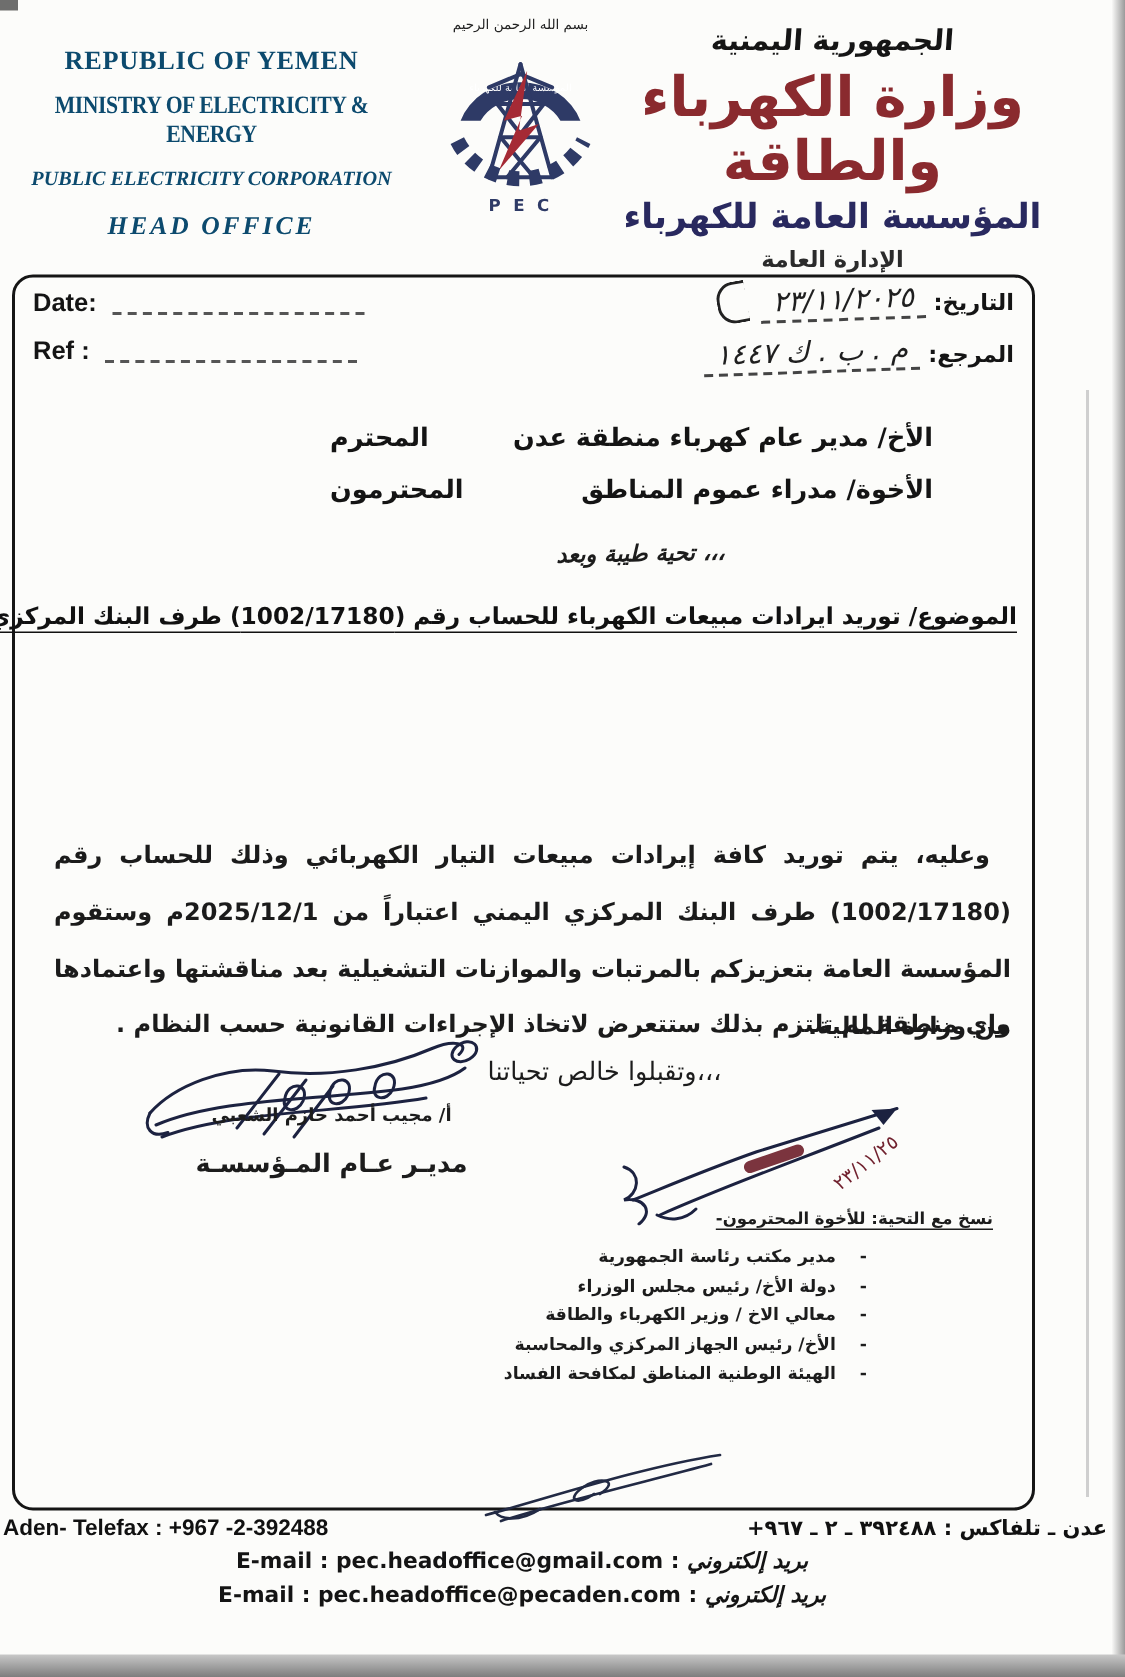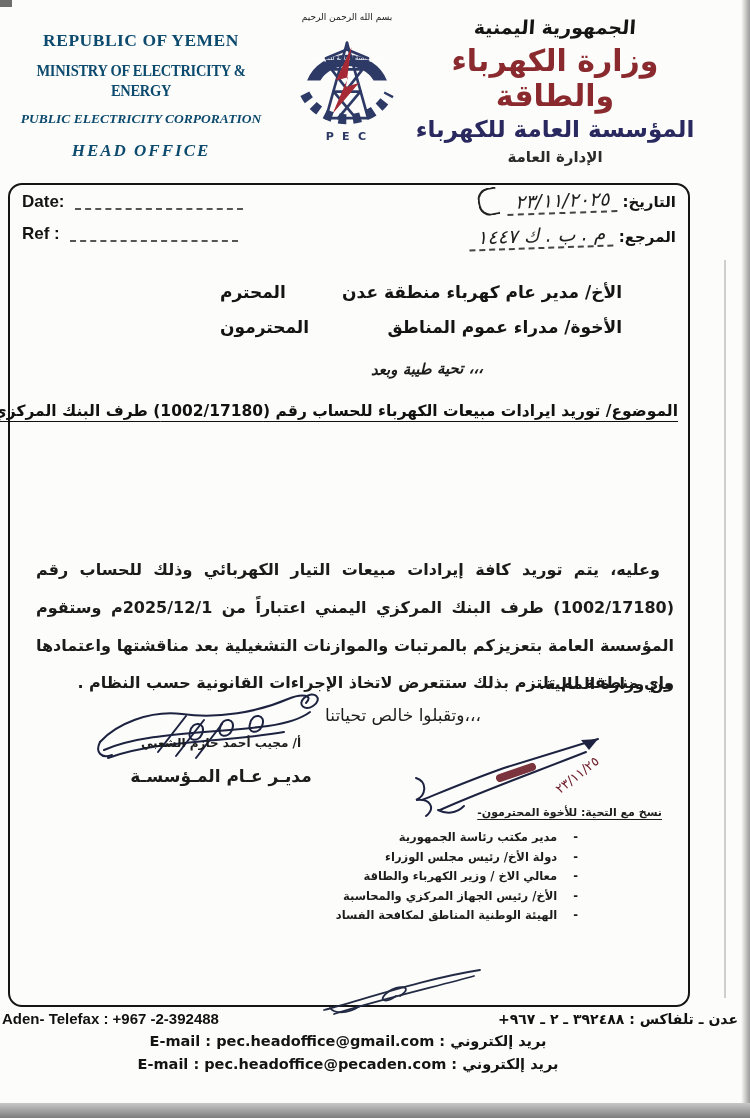--- a/index.html
+++ b/index.html
@@ -12,21 +12,21 @@
   .en-head{position:absolute; left:6px; top:30px; width:270px; text-align:center;
            font-family:"Liberation Serif",serif; font-weight:bold; color:#0c4a6e;}
   .en-head .l1{font-size:17.5px; letter-spacing:.5px; margin-bottom:13px;}
   .en-head .l2{font-size:14.5px; letter-spacing:-.3px; margin-bottom:13px; transform:scaleY(1.15);}
   .en-head .l3{font-size:13.5px; font-style:italic; margin-bottom:14px;}
   .en-head .l4{font-size:17px; font-style:italic; letter-spacing:2px;}
   .logo-wrap{position:absolute; left:286px; top:12px; width:122px; text-align:center;}
   .bismillah{font-size:9px; font-weight:normal; color:#222; line-height:1.25; margin-bottom:2px;}
   .ar-head{position:absolute; left:400px; top:16px; width:310px; text-align:center; direction:rtl;}
   .ar-head .country{font-size:19px; font-weight:bold; color:#151515; transform:skewX(-4deg);}
-  .ar-head .ministry{font-size:30px; font-weight:bold; color:#8a2a2e; margin-top:5px;}
+  .ar-head .ministry{font-size:37px; font-weight:bold; color:#8a2a2e; margin-top:5px;}
   .ar-head .corp{font-size:23px; font-weight:bold; color:#29295f; margin-top:3px;}
   .ar-head .dept{font-size:15px; font-weight:bold; color:#2b2b2b; margin-top:6px;}
   
   .main-box{position:absolute; left:8px; top:183px; width:678px; height:820px;
             border:2.5px solid #151515; border-radius:14px;}
   
   .meta-en{position:absolute; left:22px; top:192px; font-family:"Liberation Sans",sans-serif;
            font-weight:bold; font-size:17px; color:#141414;}
   .meta-en .row{margin-bottom:12px;}
   .dash-line{display:inline-block; width:168px; border-bottom:2px dashed #555;
@@ -70,21 +70,21 @@
   .cc-items{position:absolute; right:172px; top:828px; direction:rtl;}
   .cc-items .row{font-size:11.5px; font-weight:bold; line-height:19.5px; white-space:nowrap;}
   .cc-items .dash{display:inline-block; margin-left:16px; font-weight:bold;}
   
   .foot-en{position:absolute; left:2px; top:1010px; font-family:"Liberation Sans",sans-serif;
            font-weight:bold; font-size:15px; color:#111;}
   .foot-ar{position:absolute; right:12px; top:1011px; direction:rtl; font-size:14px;
            font-weight:bold; color:#111; white-space:nowrap;}
   .emails{position:absolute; left:88px; top:1033px; width:520px; text-align:center;}
   .emails .row{font-size:14.5px; font-weight:bold; margin-bottom:7px; color:#141414;}
-  .emails .ar-lbl{direction:rtl; unicode-bidi:embed;}
+  .emails .ar-lbl{direction:rtl; unicode-bidi:embed;font-style:italic;}
   
   .scan-right{position:absolute; right:0; top:0; width:9px; height:100%;
               background:linear-gradient(to right, rgba(180,180,180,0), #9a9a9a);}
   .scan-bottom{position:absolute; left:0; bottom:0; width:100%; height:15px;
                background:linear-gradient(#cquot 0,#c8c8c8 0,#7d7d7d 100%);
                background:linear-gradient(#c8c8c8,#7d7d7d);}
   .scan-corner{position:absolute; left:0; top:0; width:12px; height:7px; background:#222; opacity:.65;}
   .scan-edge-line{position:absolute; right:24px; top:260px; bottom:120px; width:2px; background:#cfcfcf;}
   svg text{font-family:"DejaVu Sans",sans-serif;}
 </style>

